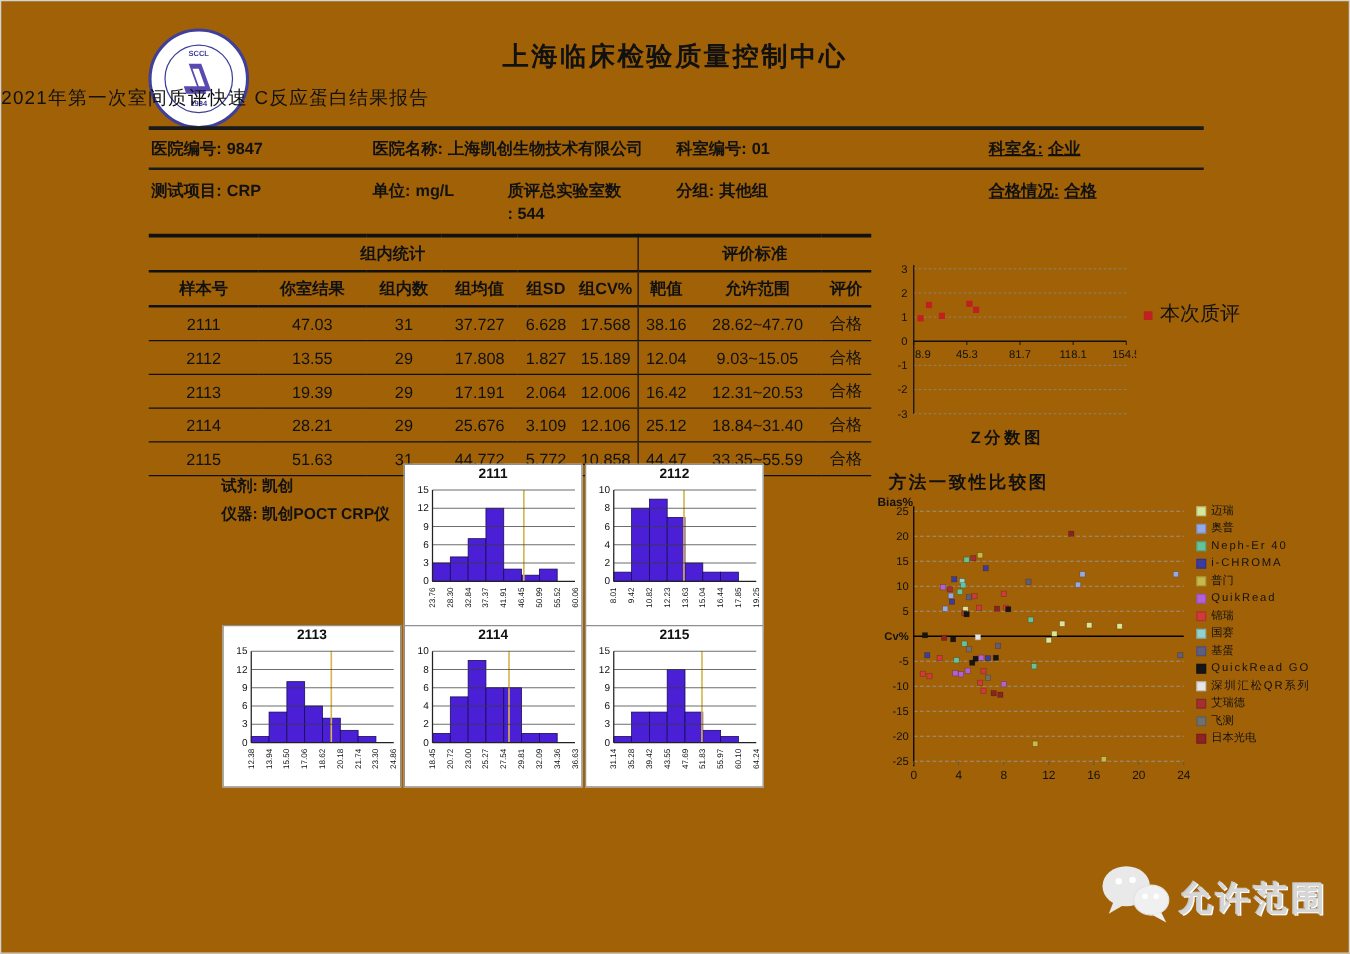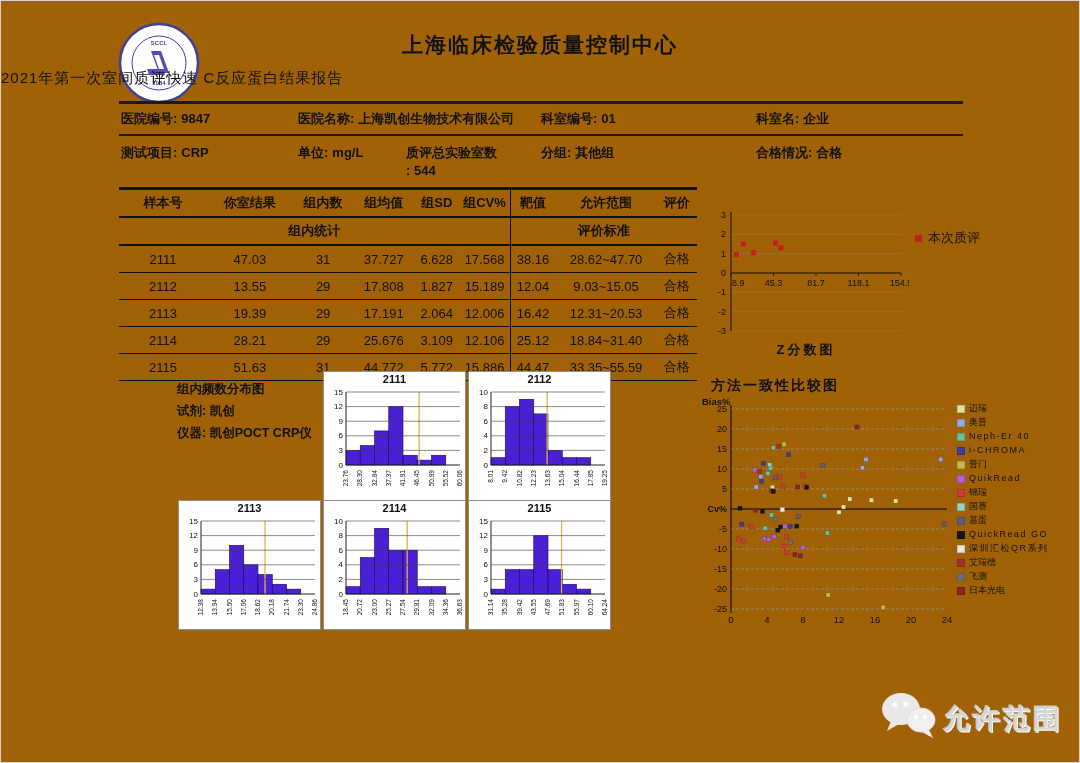--- a/index.html
+++ b/index.html
@@ -9,33 +9,33 @@
   .org-title{position:absolute;top:30px;left:0;right:0;text-align:center;font-size:21px;font-weight:bold;letter-spacing:2px;}
   .report-title{position:absolute;top:68px;left:0;right:0;text-align:left;font-size:15px;font-weight:normal;letter-spacing:1px;}
   .logo{position:absolute;left:116px;top:20px;width:84px;height:84px;}
   .rule{position:absolute;left:118px;width:844px;background:#1a1a1a;height:2px;}
   .rule1{top:100px;height:3px;}
   .rule2{top:133px;}
   
   .info-field{position:absolute;font-size:13px;font-weight:bold;white-space:nowrap;}
   .info-field .val{font-weight:bold;padding-left:4px;}
   .row1{top:109px;} .row2{top:143px;}
-  .if1{left:120px;} .if2{left:265px;margin-left:32px;} .if3{left:540px;text-align:center;} .if4{left:755px;} .if5{left:405px;text-align:right;}
+  .if1{left:120px;} .if2{left:265px;margin-left:32px;} .if3{left:540px;text-align:center;} .if4{left:790px;text-decoration:underline;} .if5{left:405px;text-align:right;}
   .lab-count-val{position:absolute;left:405px;top:162px;font-size:13px;font-weight:bold;}
   
   #stats-table{position:absolute;left:118px;top:186px;width:578px;border-collapse:collapse;table-layout:fixed;
                border-top:3px solid #111;}
   #stats-table td{font-size:13px;text-align:center;padding:4px 0;border-bottom:2px solid #111;}
   #stats-table tr.data-row td{border-bottom:1.5px solid #111;}
   #stats-table td.hdr{font-weight:bold;}
   #stats-table td.vline{border-left:1.5px solid #111;}
   
   .z-chart{position:absolute;left:700px;top:200px;width:380px;height:165px;}
   .z-chart svg{position:absolute;left:4px;top:6px;}
-  .z-legend{position:absolute;left:214px;top:28px;font-size:13px;white-space:nowrap;}
+  .z-legend{position:absolute;left:214px;top:40px;font-size:16px;white-space:nowrap;}
   .z-legend .sw{display:inline-block;width:7px;height:7px;background:#c02020;margin-right:6px;}
   .z-title{position:absolute;left:0;top:140px;width:210px;text-align:center;font-size:13px;font-weight:bold;letter-spacing:3px;}
   
   .freq-info{position:absolute;left:176px;top:377px;width:150px;font-size:12.5px;font-weight:bold;line-height:22px;}
   .hist-panel{position:absolute;width:141px;height:128px;border:1px solid #8f8f8f;background:#fff;}
   .hist-title{position:absolute;top:1px;left:0;width:100%;text-align:center;font-size:11px;font-weight:bold;}
   .hist-panel svg{position:absolute;left:1px;top:15px;}
   #hist-2111{left:322px;top:370px;} #hist-2112{left:467px;top:370px;}
   #hist-2113{left:177px;top:499px;} #hist-2114{left:322px;top:499px;} #hist-2115{left:467px;top:499px;}
   
@@ -110,33 +110,33 @@
         <col style="width: 60px;">
         <col style="width: 60px;">
         <col style="width: 45px;">
         <col style="width: 50px;">
         <col style="width: 45px;">
         <col style="width: 100px;">
         <col style="width: 40px;">
       </colgroup>
       <tbody>
         <tr>
+          <td colspan="6" class="hdr">组内统计</td>
+          <td colspan="3" class="hdr vline">评价标准</td>
+        </tr>
+        <tr>
           <td class="hdr">样本号</td>
           <td class="hdr">你室结果</td>
           <td class="hdr">组内数</td>
           <td class="hdr">组均值</td>
           <td class="hdr">组SD</td>
           <td class="hdr">组CV%</td>
           <td class="hdr vline">靶值</td>
           <td class="hdr">允许范围</td>
           <td class="hdr">评价</td>
-        </tr>
-        <tr>
-          <td colspan="6" class="hdr">组内统计</td>
-          <td colspan="3" class="hdr vline">评价标准</td>
         </tr>
         <tr class="data-row">
           <td>2111</td>
           <td>47.03</td>
           <td>31</td>
           <td>37.727</td>
           <td>6.628</td>
           <td>17.568</td>
           <td class="vline">38.16</td>
           <td>28.62~47.70</td>
@@ -174,21 +174,21 @@
           <td class="vline">25.12</td>
           <td>18.84~31.40</td>
           <td>合格</td>
         </tr>
         <tr class="data-row">
           <td>2115</td>
           <td>51.63</td>
           <td>31</td>
           <td>44.772</td>
           <td>5.772</td>
-          <td>15.886</td>
+          <td>10.858</td>
           <td class="vline">44.47</td>
           <td>33.35~55.59</td>
           <td>合格</td>
         </tr>
       </tbody>
     </table>
 
   <div class="z-chart">
     <svg id="z-svg" width="204" height="134">
         <g>
@@ -228,21 +228,20 @@
           <rect x="73.3907967032967" y="38.36666666666666" width="5" height="5" fill="#c02020"></rect>
         </g>
       </svg>
     <div class="z-legend">
       <span class="sw"></span><span>本次质评</span>
     </div>
     <div class="z-title">Z分数图</div>
   </div>
 
   <div class="freq-info">
-    <div>组内频数分布图</div>
     <div><span>试剂:</span> <span>凯创</span></div>
     <div><span>仪器:</span> <span>凯创POCT CRP仪</span></div>
   </div>
 
   <div class="hist-panel" id="hist-2111">
     <div class="hist-title">2111</div>
   <svg width="139" height="112">
         <g>
           <rect x="21" y="63.4" width="14.25" height="14.600000000000001" fill="#4a1fd6" stroke="#140a52" stroke-width="0.6"></rect>
           <rect x="35.25" y="58.53333333333333" width="14.25" height="19.46666666666667" fill="#4a1fd6" stroke="#140a52" stroke-width="0.6"></rect>

